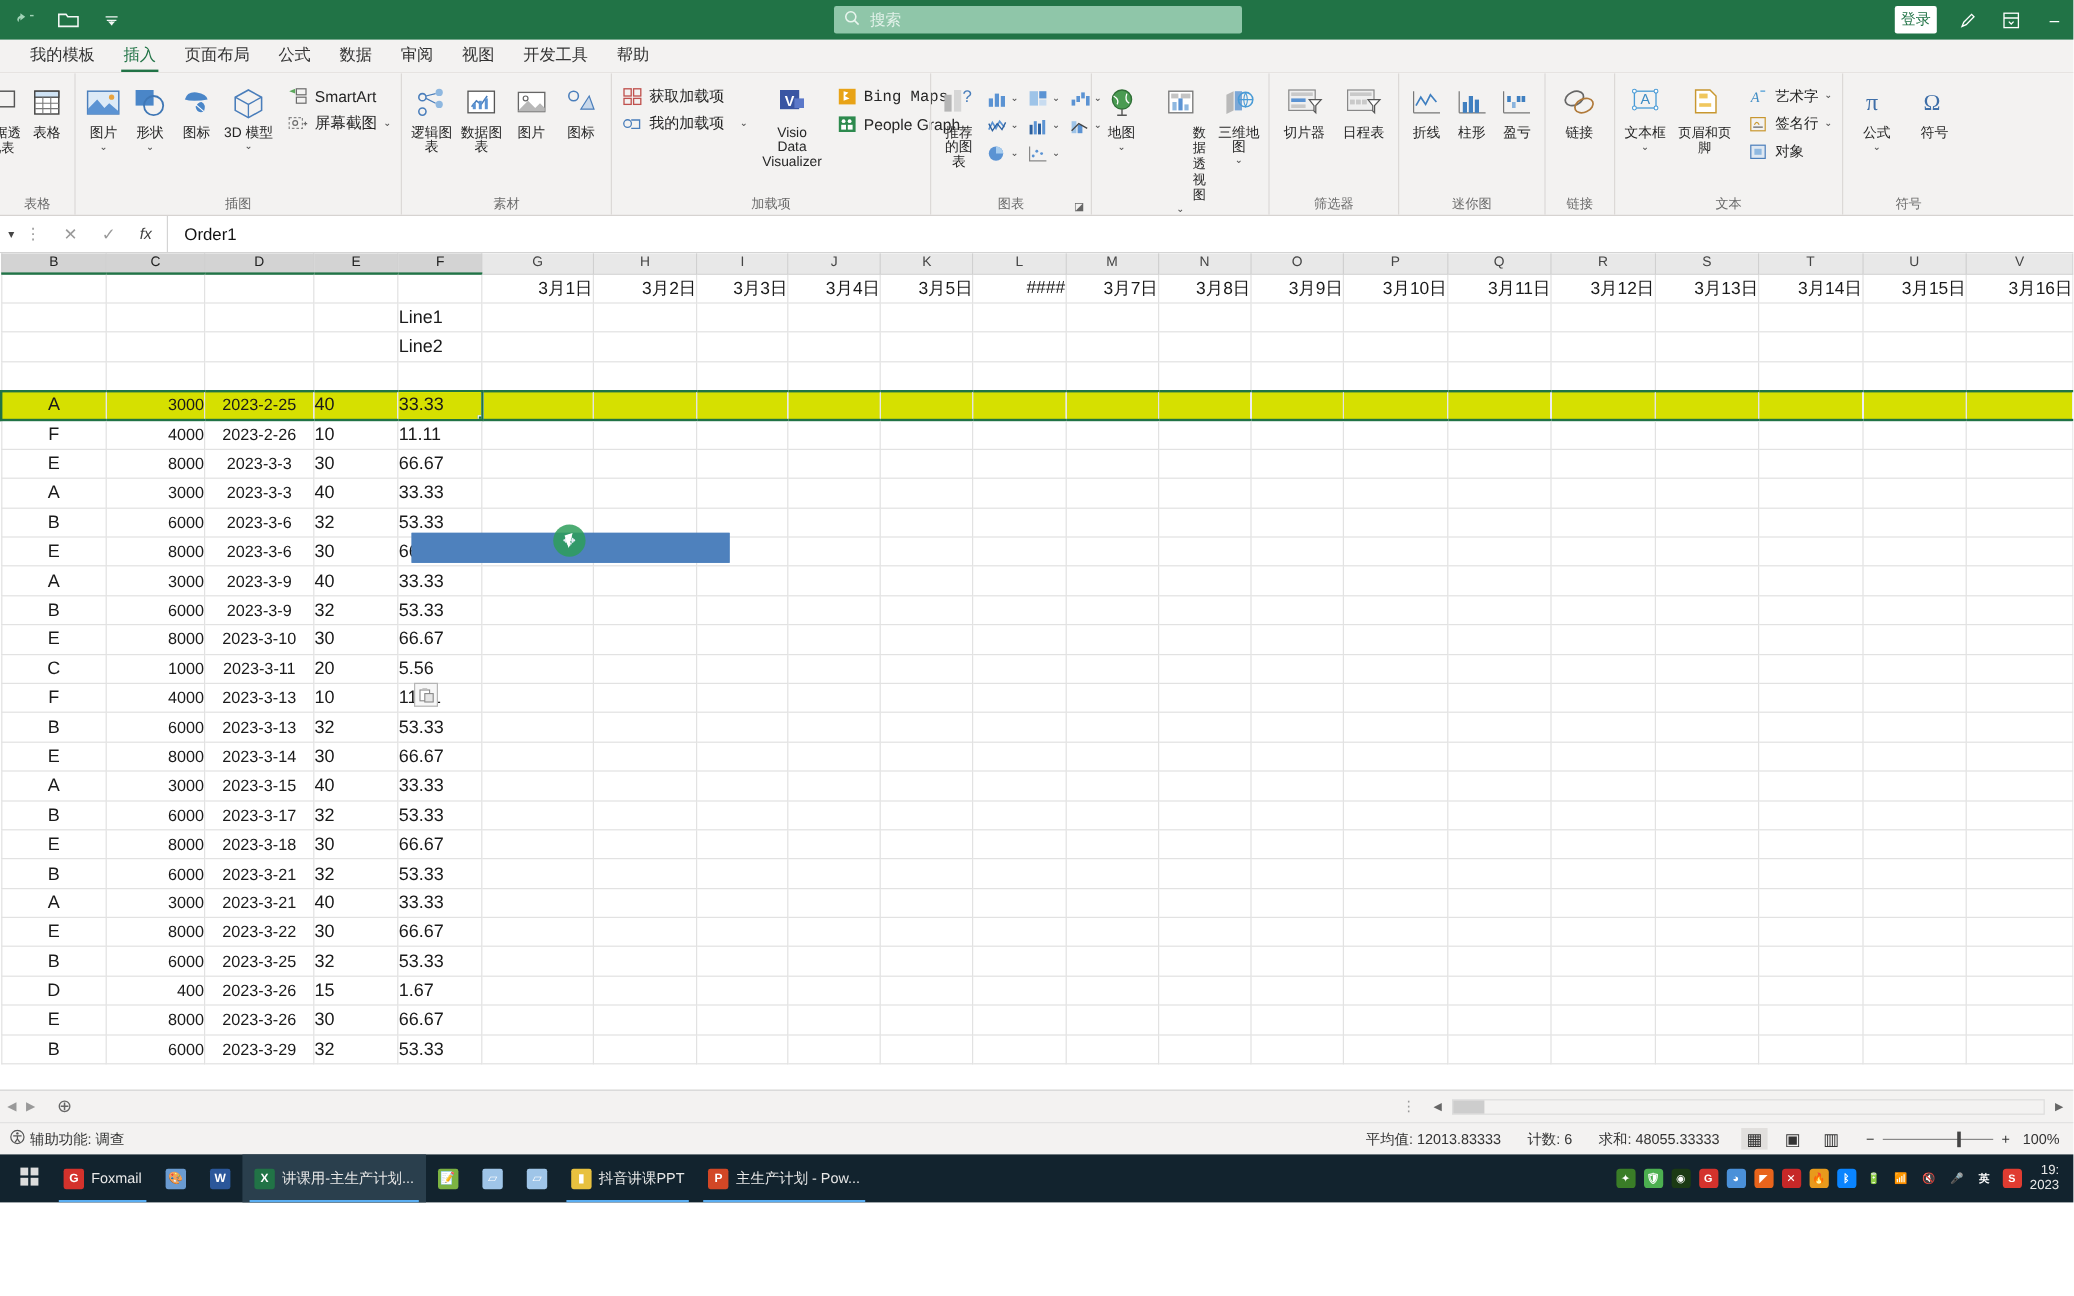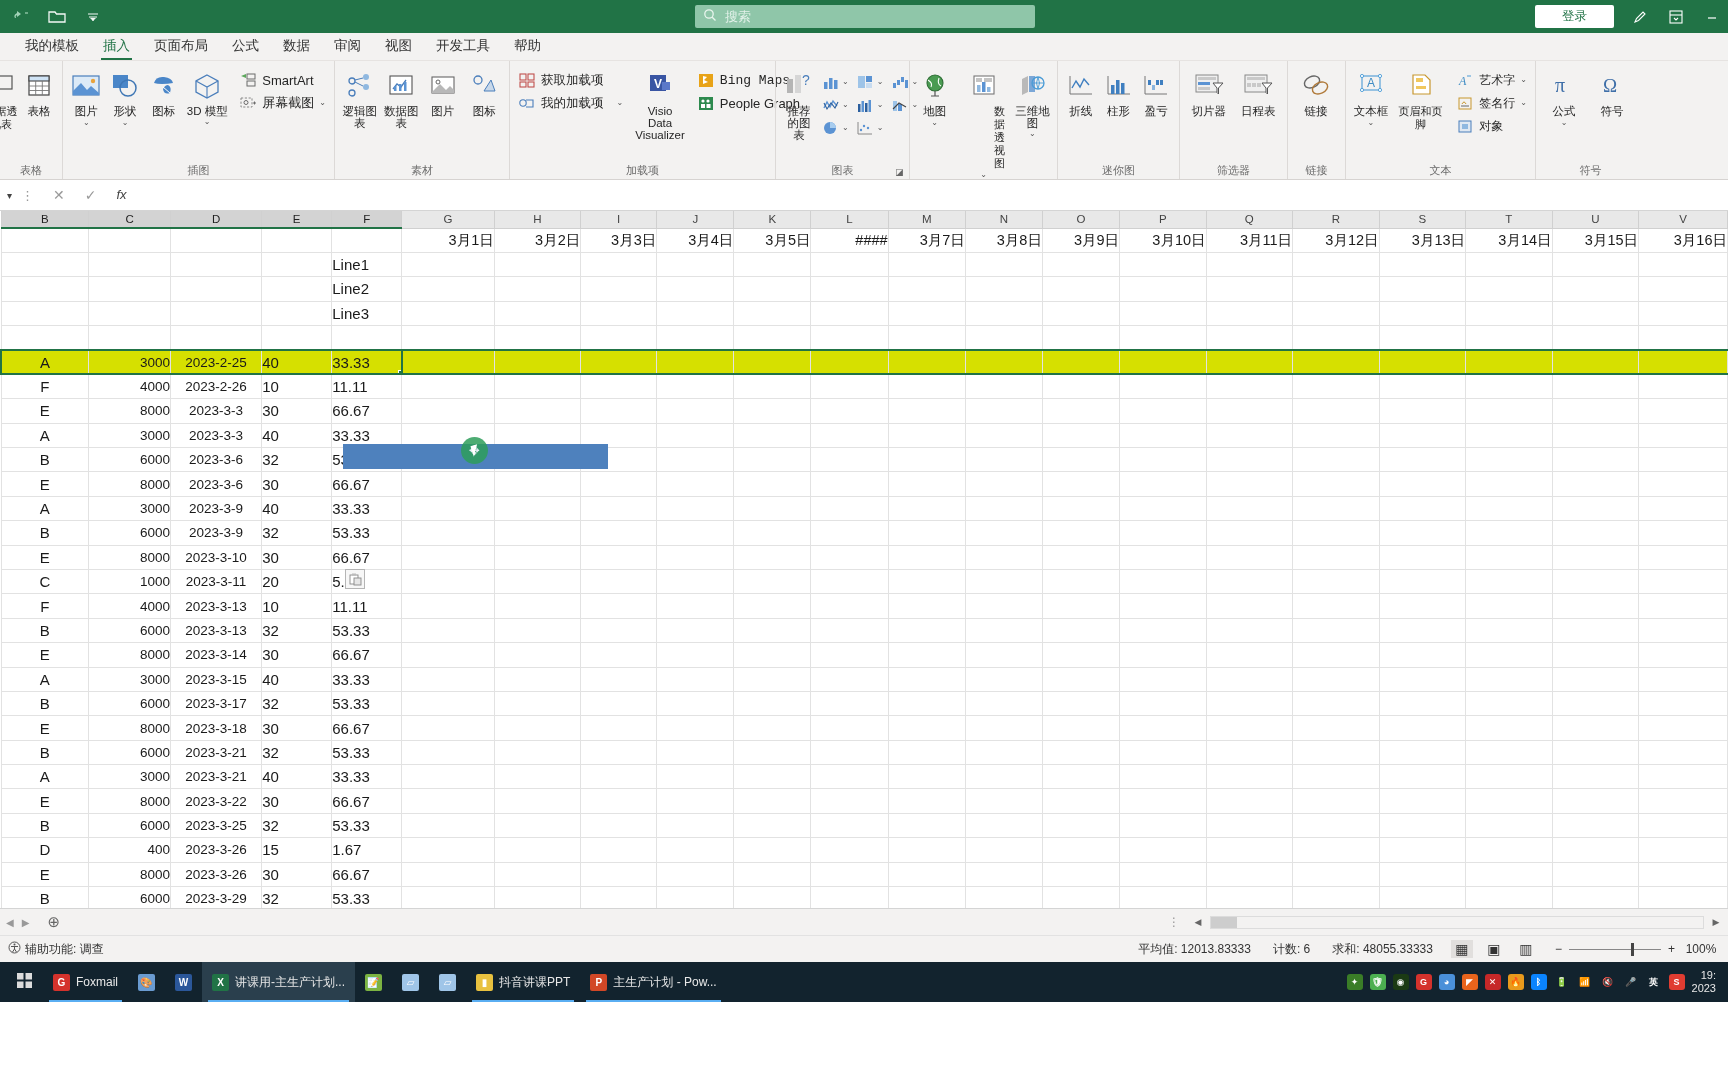--- a/index.html
+++ b/index.html
@@ -23,21 +23,21 @@
     position:absolute; left:0; right:0; text-align:center;
     font-size:14.5px; pointer-events:none;
   }
   .searchbox {
     position:absolute; left:695px; top:5px; width:340px; height:23px;
     background:#8fc6a9; border-radius:2px; display:flex; align-items:center;
     padding-left:8px; gap:8px; color:#0c3b22; font-size:13px;
   }
   .tb-right { position:absolute; right:6px; display:flex; align-items:center; gap:16px; }
   .signin {
-    background:#fff; color:#217346; font-size:12.5px; padding:3px 27px;
+    background:#fff; color:#217346; font-size:12.5px; padding:3px 5px;
     border-radius:2px;
   }
   .tb-right .ic { width:20px; height:20px; display:flex; align-items:center; justify-content:center; }
 
   
   .tabsrow {
     height:28px; background:#f3f2f1; display:flex; align-items:flex-end;
     padding-left:14px; gap:2px; border-bottom:1px solid #e6e3e1;
   }
   .tab {
@@ -634,58 +634,20 @@
               <path d="M15 12 L27 12 M21 6 Q24 12 21 18 Q18 12 21 6" stroke="#4a9bd6" stroke-width=".9" fill="none"></path>
             </svg>
         </span>
         <span style="line-height:12px;">三维地图</span>
         <span class="caret">⌄</span>
       </div>
     </div>
     <div class="grp-label">演示</div>
   </div>
 
-  <div class="grp" style="width:122px;">
-    <div class="grp-body">
-      <div class="bigbtn">
-        <span class="glyph">
-          <svg width="30" height="28" viewBox="0 0 30 28">
-              <path d="M4 4 L4 22 M4 22 L26 22" stroke="#777" stroke-width="1"></path>
-              <path d="M6 16 L10 9 L14 15 L18 7 L23 13" stroke="#3f7fc0" stroke-width="1.4" fill="none"></path>
-            </svg>
-        </span>
-        <span>折线</span>
-      </div>
-      <div class="bigbtn">
-        <span class="glyph">
-          <svg width="30" height="28" viewBox="0 0 30 28">
-              <path d="M4 4 L4 22 M4 22 L26 22" stroke="#777" stroke-width="1"></path>
-              <rect x="7" y="13" width="3.5" height="9" fill="#3f7fc0"></rect>
-              <rect x="12" y="8" width="3.5" height="14" fill="#3f7fc0"></rect>
-              <rect x="17" y="11" width="3.5" height="11" fill="#3f7fc0"></rect>
-            </svg>
-        </span>
-        <span>柱形</span>
-      </div>
-      <div class="bigbtn">
-        <span class="glyph">
-          <svg width="30" height="28" viewBox="0 0 30 28">
-              <path d="M4 4 L4 22 M4 22 L26 22" stroke="#777" stroke-width="1"></path>
-              <rect x="7" y="8" width="3" height="5" fill="#3f7fc0"></rect>
-              <rect x="11" y="13" width="3" height="5" fill="#8ab4dd"></rect>
-              <rect x="15" y="8" width="3" height="5" fill="#3f7fc0"></rect>
-              <rect x="19" y="8" width="3" height="5" fill="#3f7fc0"></rect>
-            </svg>
-        </span>
-        <span>盈亏</span>
-      </div>
-    </div>
-    <div class="grp-label">迷你图</div>
-  </div>
-
   <div class="grp" style="width:108px;">
     <div class="grp-body">
       <div class="bigbtn w52" style="width:52px;">
         <span class="glyph">
           <svg width="32" height="28" viewBox="0 0 32 28">
               <rect x="3" y="3" width="22" height="17" fill="#efefef" stroke="#888" stroke-width="1"></rect>
               <rect x="5" y="5" width="18" height="3" fill="#c9c9c9"></rect>
               <rect x="5" y="10" width="12" height="3" fill="#5b93d3"></rect>
               <rect x="5" y="15" width="12" height="3" fill="#c9c9c9"></rect>
               <path d="M20 11 L30 11 L25.5 16 L25.5 22 L24 20.5 L24 16 Z" fill="#fff" stroke="#555" stroke-width="1"></path>
@@ -701,20 +663,58 @@
               <rect x="5" y="11" width="4" height="4" fill="#c9c9c9"></rect>
               <rect x="10" y="11" width="4" height="4" fill="#c9c9c9"></rect>
               <rect x="15" y="11" width="4" height="4" fill="#c9c9c9"></rect>
               <path d="M20 11 L30 11 L25.5 16 L25.5 22 L24 20.5 L24 16 Z" fill="#fff" stroke="#555" stroke-width="1"></path>
             </svg>
         </span>
         <span>日程表</span>
       </div>
     </div>
     <div class="grp-label">筛选器</div>
+  </div>
+
+  <div class="grp" style="width:122px;">
+    <div class="grp-body">
+      <div class="bigbtn">
+        <span class="glyph">
+          <svg width="30" height="28" viewBox="0 0 30 28">
+              <path d="M4 4 L4 22 M4 22 L26 22" stroke="#777" stroke-width="1"></path>
+              <path d="M6 16 L10 9 L14 15 L18 7 L23 13" stroke="#3f7fc0" stroke-width="1.4" fill="none"></path>
+            </svg>
+        </span>
+        <span>折线</span>
+      </div>
+      <div class="bigbtn">
+        <span class="glyph">
+          <svg width="30" height="28" viewBox="0 0 30 28">
+              <path d="M4 4 L4 22 M4 22 L26 22" stroke="#777" stroke-width="1"></path>
+              <rect x="7" y="13" width="3.5" height="9" fill="#3f7fc0"></rect>
+              <rect x="12" y="8" width="3.5" height="14" fill="#3f7fc0"></rect>
+              <rect x="17" y="11" width="3.5" height="11" fill="#3f7fc0"></rect>
+            </svg>
+        </span>
+        <span>柱形</span>
+      </div>
+      <div class="bigbtn">
+        <span class="glyph">
+          <svg width="30" height="28" viewBox="0 0 30 28">
+              <path d="M4 4 L4 22 M4 22 L26 22" stroke="#777" stroke-width="1"></path>
+              <rect x="7" y="8" width="3" height="5" fill="#3f7fc0"></rect>
+              <rect x="11" y="13" width="3" height="5" fill="#8ab4dd"></rect>
+              <rect x="15" y="8" width="3" height="5" fill="#3f7fc0"></rect>
+              <rect x="19" y="8" width="3" height="5" fill="#3f7fc0"></rect>
+            </svg>
+        </span>
+        <span>盈亏</span>
+      </div>
+    </div>
+    <div class="grp-label">迷你图</div>
   </div>
 
   <div class="grp" style="width:58px;">
     <div class="grp-body">
       <div class="bigbtn">
         <span class="glyph">
           <svg width="32" height="28" viewBox="0 0 32 28">
               <ellipse cx="12" cy="10" rx="8" ry="5.5" fill="none" stroke="#666" stroke-width="1.4" transform="rotate(-25 12 10)"></ellipse>
               <ellipse cx="20" cy="16" rx="8" ry="5.5" fill="none" stroke="#b07a3a" stroke-width="1.4" transform="rotate(-25 20 16)"></ellipse>
             </svg>
@@ -812,20 +812,21 @@
 </div>
 
 <div class="fbar">
   <div class="namebox">▾</div>
   <div class="fbar-sep">⋮</div>
   <div class="fbtns">
     <span>✕</span>
     <span>✓</span>
     <span class="fx">fx</span>
   </div>
+  <div class="finput">Order1</div>
 </div>
 
 <div class="gridwrap">
   <table class="sheet">
     <colgroup>
       <col style="width:75px">
         <col style="width:70px">
         <col style="width:78px">
       <col style="width:60px">
         <col style="width:60px">
@@ -935,43 +936,20 @@
       <td class="cell c-blank"></td>
       <td class="cell c-blank"></td>
       <td class="cell c-blank"></td>
       <td class="cell c-blank"></td>
       <td class="cell c-blank"></td>
       <td class="cell c-blank"></td>
       <td class="cell c-blank"></td>
       <td class="cell c-blank"></td>
       <td class="cell c-blank"></td>
     </tr>
-    <tr>
-      <td class="cell c-blank"></td>
-      <td class="cell c-blank"></td>
-      <td class="cell c-blank"></td>
-      <td class="cell c-blank"></td>
-      <td class="cell c-left">Line3</td>
-      <td class="cell c-blank"></td>
-      <td class="cell c-blank"></td>
-      <td class="cell c-blank"></td>
-      <td class="cell c-blank"></td>
-      <td class="cell c-blank"></td>
-      <td class="cell c-blank"></td>
-      <td class="cell c-blank"></td>
-      <td class="cell c-blank"></td>
-      <td class="cell c-blank"></td>
-      <td class="cell c-blank"></td>
-      <td class="cell c-blank"></td>
-      <td class="cell c-blank"></td>
-      <td class="cell c-blank"></td>
-      <td class="cell c-blank"></td>
-      <td class="cell c-blank"></td>
-      <td class="cell c-blank"></td>
-    </tr>
 
     <tr>
       <td class="cell c-blank"></td>
       <td class="cell c-blank"></td>
       <td class="cell c-blank"></td>
       <td class="cell c-blank"></td>
       <td class="cell c-blank"></td>
       <td class="cell c-blank"></td>
       <td class="cell c-blank"></td>
       <td class="cell c-blank"></td>

